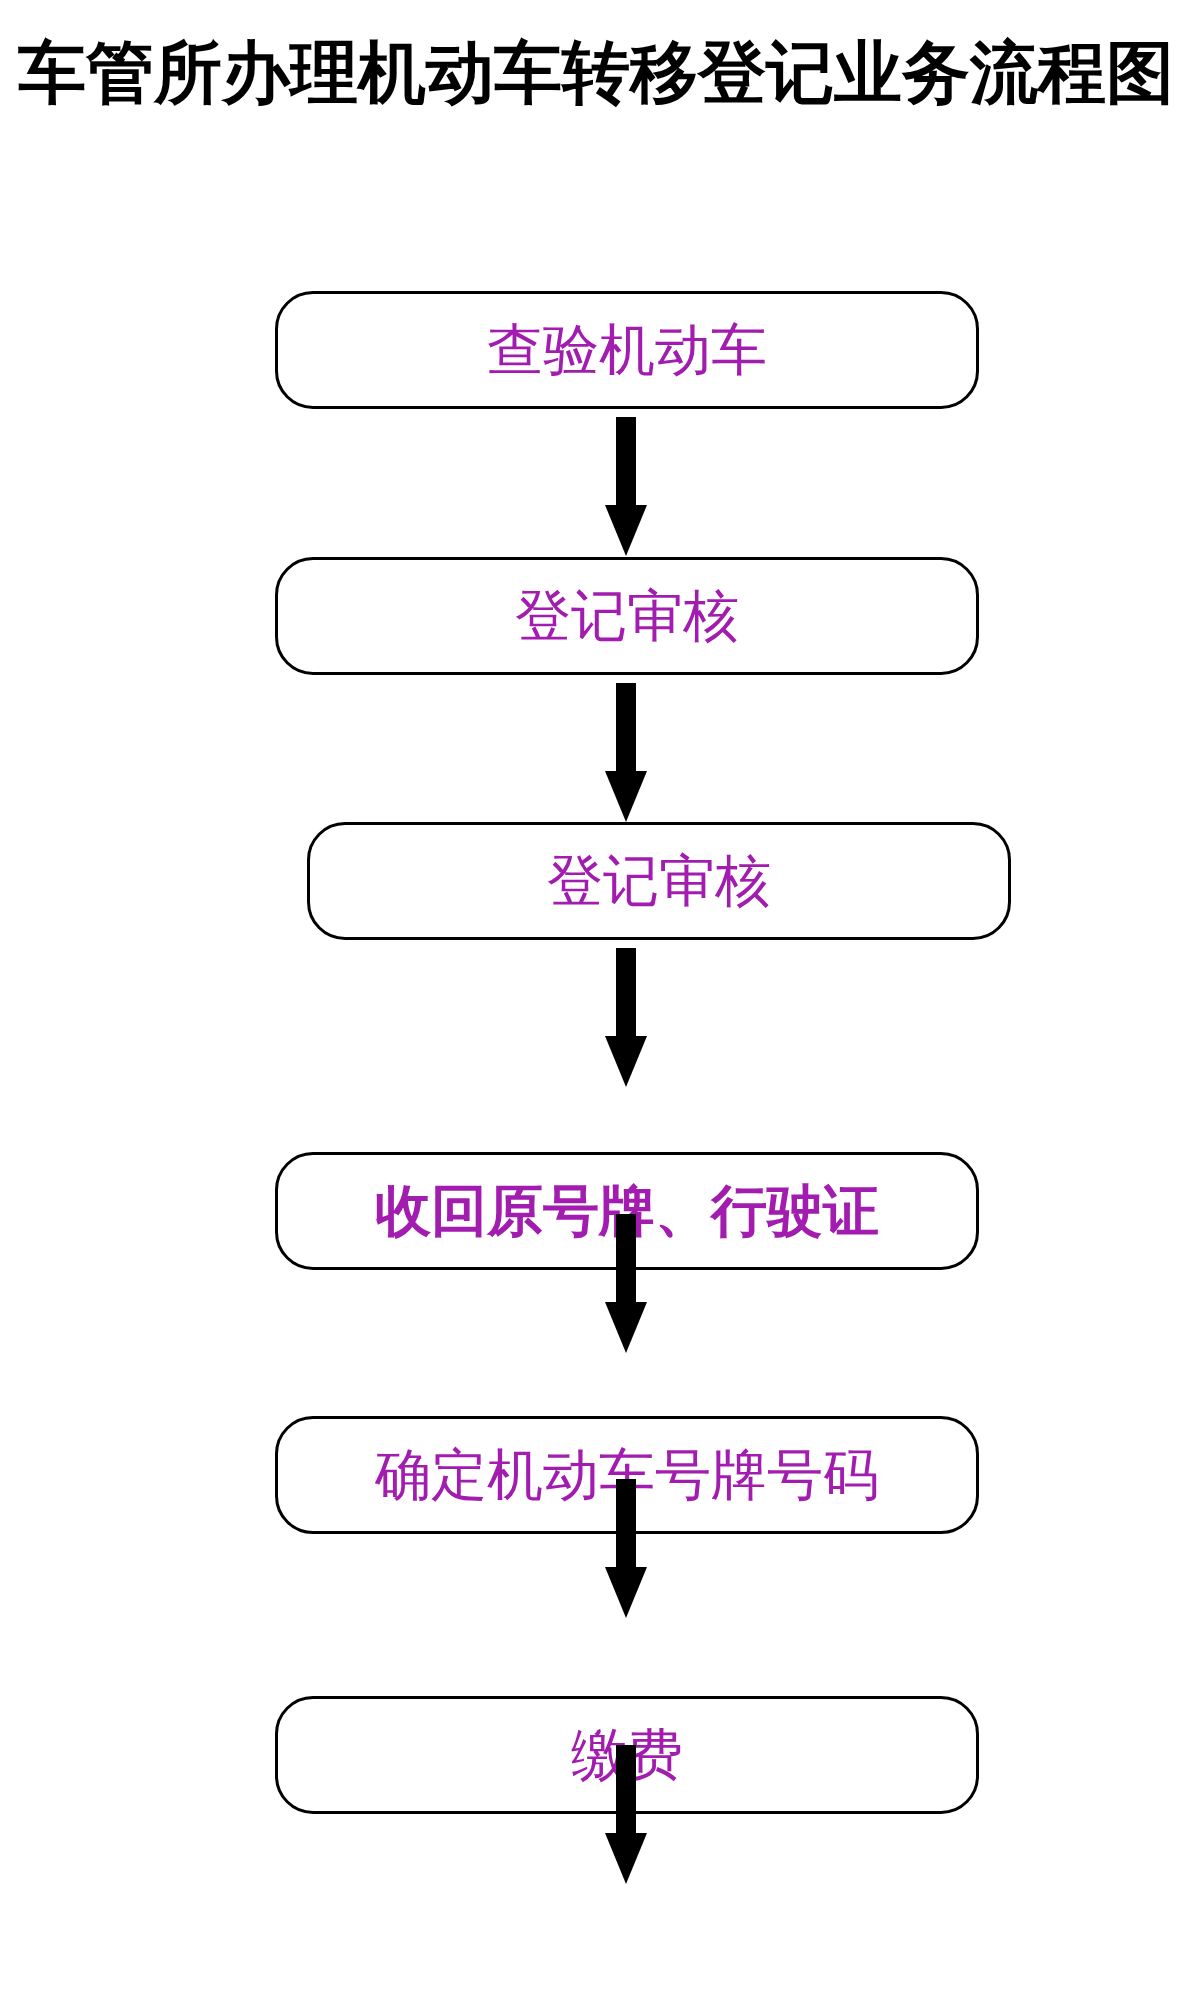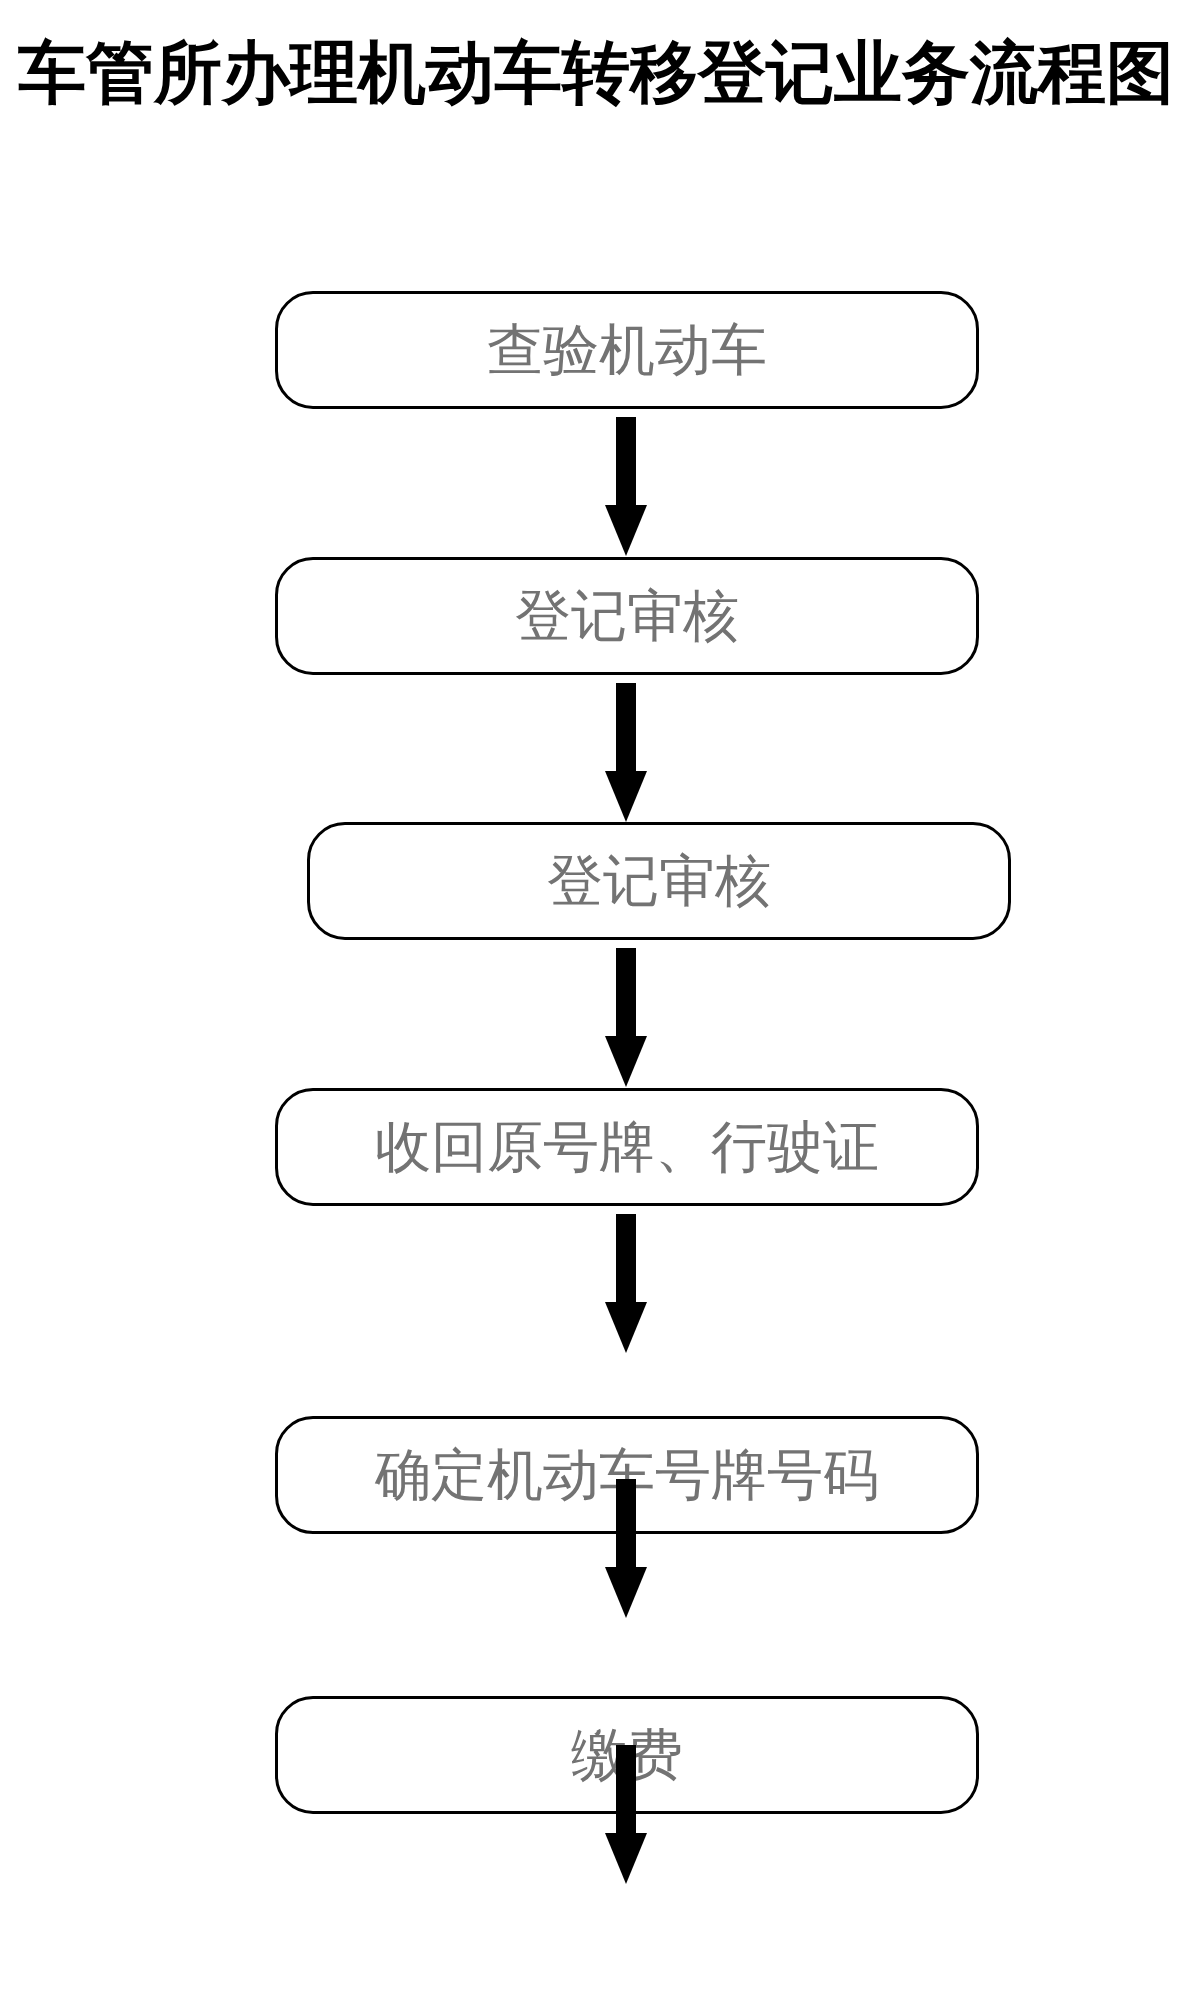--- a/index.html
+++ b/index.html
@@ -37,21 +37,21 @@
     border: 3px solid #000000;
     border-radius: 38px;
     background: #ffffff;
     display: flex;
     align-items: center;
     justify-content: center;
   }
   .flow-box .label {
     font-size: 56px;
     line-height: 1;
-    color: #737373;
+    color: #a21caf;
     white-space: nowrap;
   }
   .flow-arrow {
     position: absolute;
     left: 605px;
     width: 42px;
   }
   .flow-arrow .shaft {
     width: 20px;
     height: 88px;
@@ -93,21 +93,21 @@
 
   <div class="flow-box" style="top:822px;margin-left:32px;">
     <span class="label">登记审核</span>
   </div>
 
   <div class="flow-arrow" style="top:948px;">
     <div class="shaft"></div>
     <div class="head"></div>
   </div>
 
-  <div class="flow-box" style="top:1088px;">
+  <div class="flow-box" style="top:1152px;font-weight:bold;">
     <span class="label">收回原号牌、行驶证</span>
   </div>
 
   <div class="flow-arrow" style="top:1214px;">
     <div class="shaft"></div>
     <div class="head"></div>
   </div>
 
   <div class="flow-box" style="top:1416px;">
     <span class="label">确定机动车号牌号码</span>

